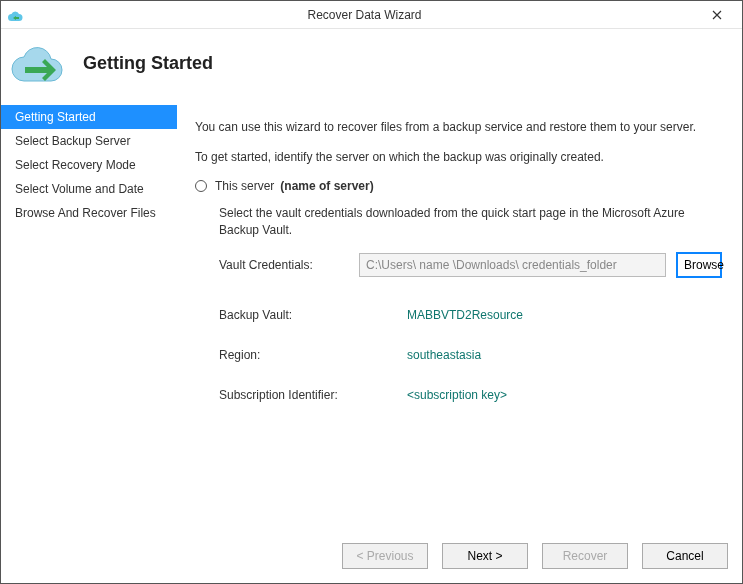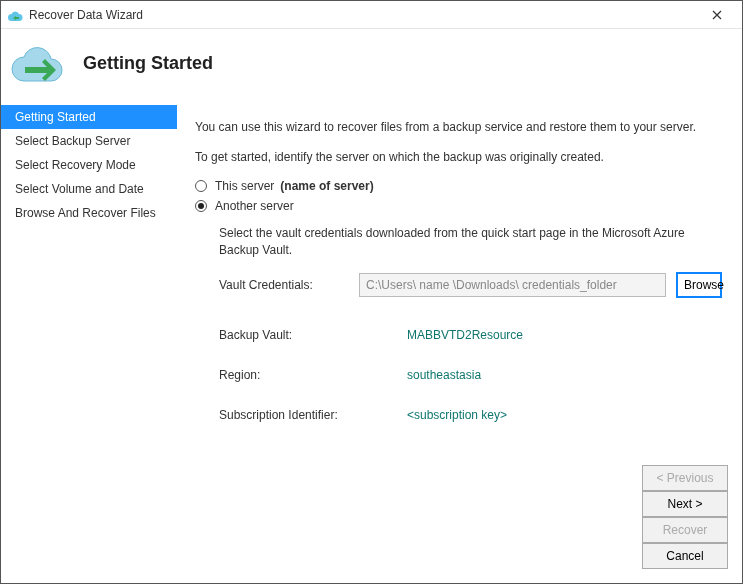--- a/index.html
+++ b/index.html
@@ -27,20 +27,21 @@
     border-bottom: 1px solid #e5e5e5;
   }
   .titlebar .app-icon {
     width: 16px; height: 16px;
     margin-right: 6px;
   }
   .titlebar .title {
     flex: 1;
     font-size: 12px;
     color: #333;
+    text-align: center;
   }
   .titlebar .close {
     width: 34px; height: 22px;
     display: flex; align-items: center; justify-content: center;
     font-size: 14px;
     color: #333;
   }
   .header {
     height: 68px;
     display: flex;
@@ -139,21 +140,21 @@
     border: 2px solid #0a84ff;
     background: #fff;
     font-size: 12px;
     cursor: pointer;
   }
   .buttons {
     position: absolute;
     right: 14px;
     bottom: 14px;
     display: flex;
-    flex-direction: column;
+    gap: 14px;
   }
   .btn {
     width: 86px;
     height: 26px;
     border: 1px solid #aaa;
     background: #f1f1f1;
     font-size: 12px;
     cursor: pointer;
   }
   .btn.disabled {
@@ -205,24 +206,20 @@
     <div class="content">
       <p>You can use this wizard to recover files from a backup service and restore them to your server.</p>
       <p>To get started, identify the server on which the backup was originally created.</p>
 
       <div class="radio-row">
         <span class="radio"></span>
         <span class="label">This server</span>
         <span class="paren">(name of server)</span>
       </div>
 
-      <div class="radio-row">
-        <span class="radio filled"></span>
-        <span class="label">Another server</span>
-      </div>
 
       <div class="indent-block">
         <p>Select the vault credentials downloaded from the quick start page in the Microsoft Azure Backup Vault.</p>
       </div>
 
       <div class="form-grid">
         <div class="cred-row">
           <span class="lbl">Vault Credentials:</span>
           <input class="cred-input" type="text" disabled="" value="C:\Users\ name \Downloads\ credentials_folder" style="">
           <button class="browse-btn">Browse</button>

